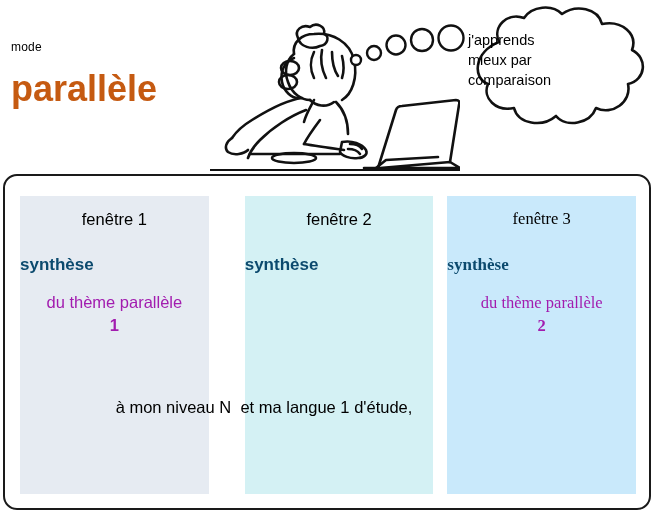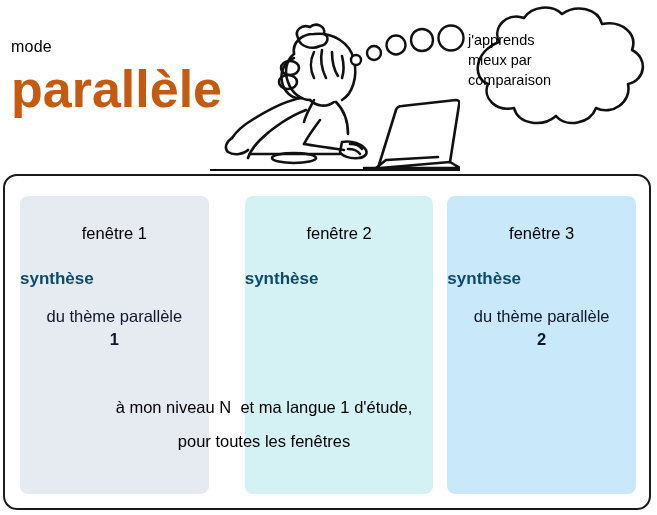--- a/index.html
+++ b/index.html
@@ -19,30 +19,30 @@
   
   #top-area {
     position: absolute;
     left: 0; top: 0;
     width: 657px; height: 172px;
   }
 
   #mode-label {
     position: absolute;
     left: 11px; top: 36px;
-    font-size: 16px;
+    font-size: 12px;
     line-height: 22px;
     color: #000000;
     letter-spacing: 0.2px;
   }
 
   #mode-value {
     position: absolute;
     left: 11px; top: 66px;
-    font-size: 52px;
+    font-size: 36px;
     line-height: 46px;
     font-weight: bold;
     color: #c55a11;
     letter-spacing: 0px;
   }
 
   
   #illustration {
     position: absolute;
     left: 210px; top: 2px;
@@ -87,46 +87,45 @@
   #columns {
     position: absolute;
     left: 20px; top: 196px;
     width: 616px; height: 298px;
     display: flex;
     gap: 14px;
   }
   .column {
     flex: 1 1 0;
     position: relative;
-    padding-top: 26px;
+    padding-top: 12px;
     box-sizing: border-box;
-    border-radius: 8px;
   }
   .col-1 { background: #e6ebf2; }
   .col-2 { background: #d4f1f4; margin-left: 22px; }
-  .col-3 { background: #c9e9fb; }
+  .col-3 { background: #c9e9fb; font-family: Liberation Serif, serif; }
 
   .window-title {
     text-align: center;
     font-size: 16.5px;
     line-height: 22px;
     color: #000000;
   }
   .synthese {
     font-size: 17px;
     line-height: 24px;
     font-weight: bold;
     color: #0c4a6e;
     margin-top: 23px;
   }
   .detail {
     text-align: center;
     font-size: 16.5px;
     line-height: 23px;
-    color: #0f172a;
+    color: #a21caf;
     margin-top: 14px;
   }
   .detail .num {
     font-weight: bold;
     display: block;
   }
 
   
   #bottom-text {
     position: absolute;
@@ -250,14 +249,13 @@
     <div class="synthese">synthèse</div>
     <div class="detail">
       <span>du thème parallèle</span>
       <span class="num">2</span>
     </div>
   </div>
 </div>
 
 <div id="bottom-text">
   <span class="line">à mon niveau N  et ma langue 1 d'étude,</span>
-  <span class="line">pour toutes les fenêtres</span>
 </div>
 
 </body></html>

